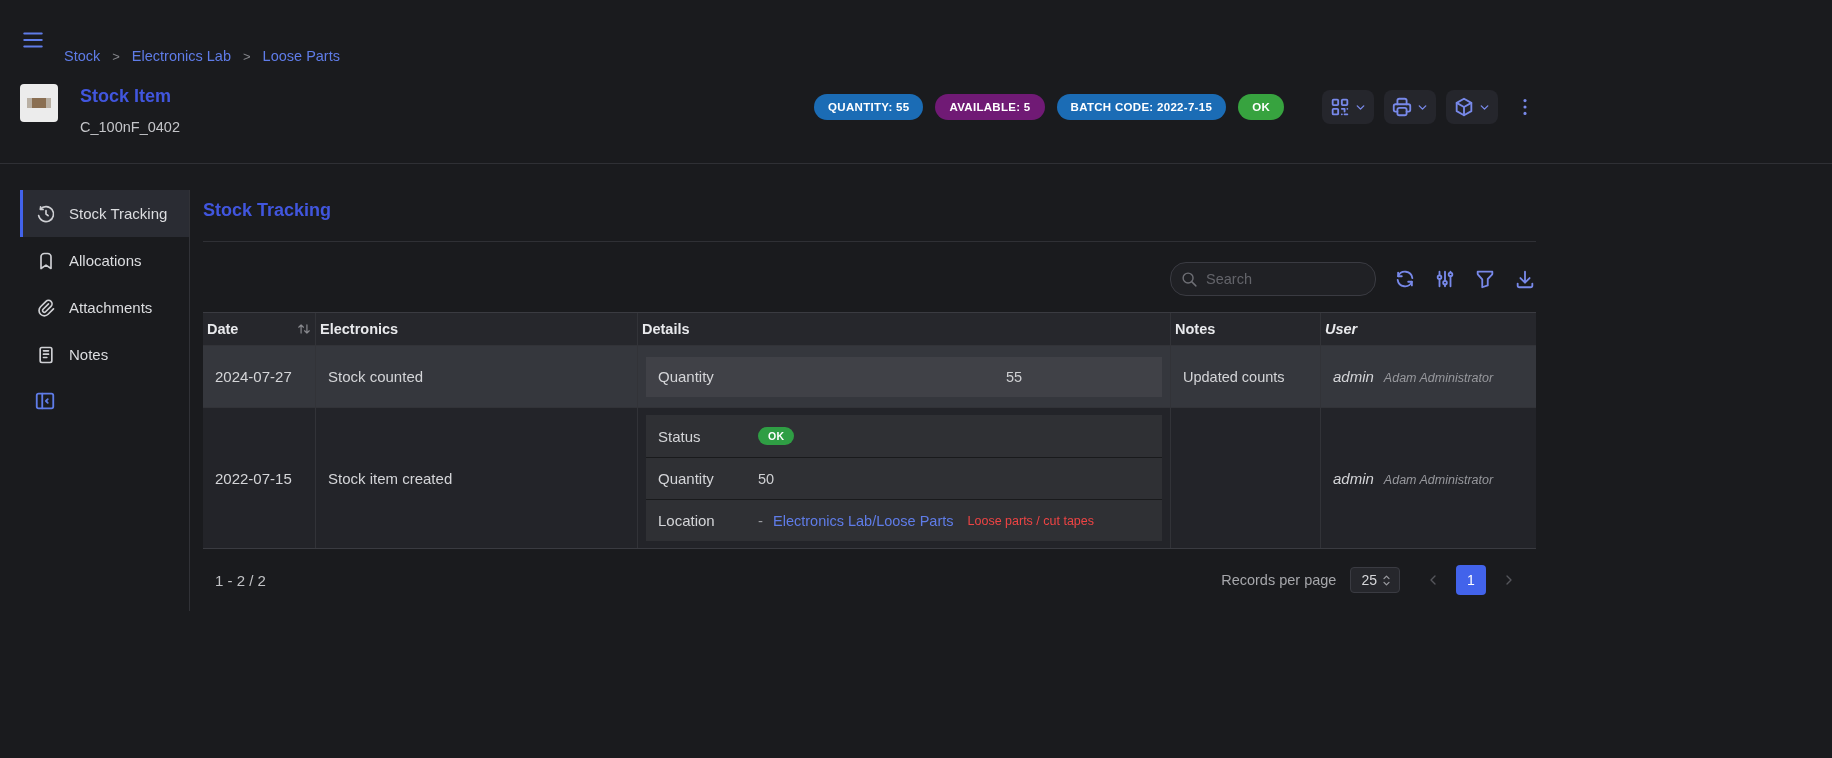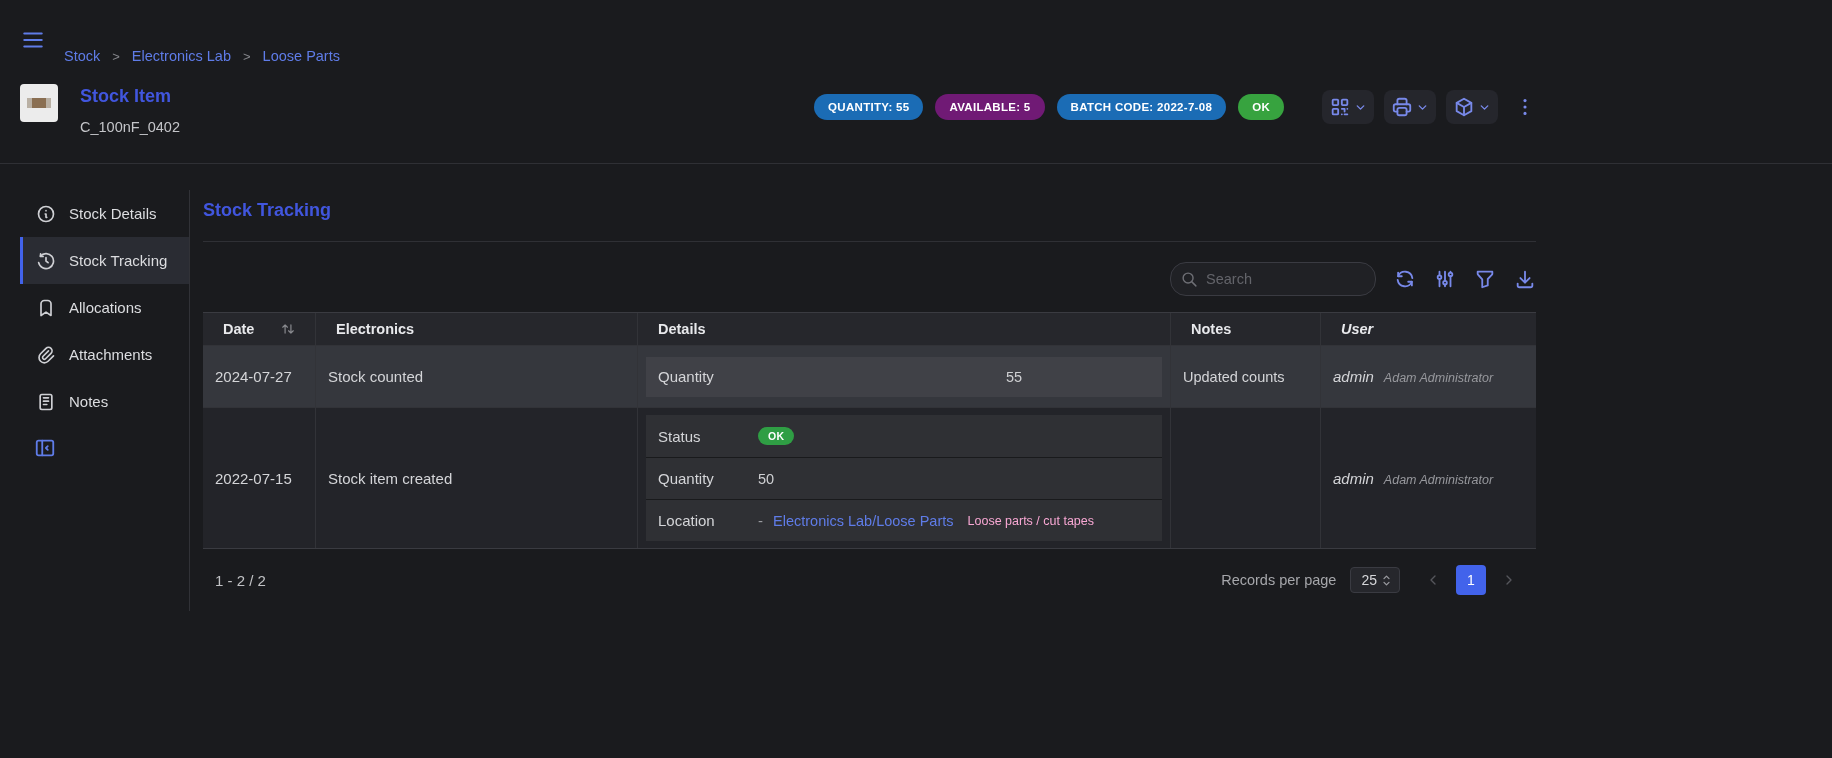--- a/index.html
+++ b/index.html
@@ -61,39 +61,39 @@
   .search-box input { flex:1; min-width:0; background:transparent; border:none; outline:none; color:#d6d7da; font-size:14.5px; }
   .search-box input::placeholder { color:#63646a; }
   .tool-btn { background:none; border:none; color:#7889ea; cursor:pointer; padding:0; display:flex; }
 
   
   .table { margin-top:16px; border-top:1px solid #3a3b41; border-bottom:1px solid #3a3b41; }
   .trow { display:grid; grid-template-columns:113px 322px 533px 150px 1fr; }
   .trow > div { border-right:1px solid #323338; }
   .trow > div:last-child { border-right:none;font-style:italic; }
   .head-row { background:#26272c; }
-  .hcell { display:flex; align-items:center; justify-content:space-between; padding:8px 20px;
+  .hcell { display:flex; align-items:center; justify-content:space-between; padding:8px 4px;
            font-size:14.5px; font-weight:700; color:#e8e9ec; }
   .sort-icon { color:#8a8b90; cursor:pointer; }
   .body-row { border-top:1px solid #323338; }
   .row-highlight { background:#35373d; }
   .row-normal { background:#232429; }
   .cell { display:flex; align-items:center; padding:0 12px; font-size:15px; color:#d4d5d8; }
   .cell-details { padding:7px 8px; }
   .details-table { width:100%; }
   .drow { display:flex; align-items:center; min-height:42px; padding:0 12px; background:rgba(255,255,255,0.055); }
   .drow + .drow { border-top:1px solid rgba(0,0,0,0.45); }
   .dlabel { width:100px; flex-shrink:0; font-size:15px; color:#d4d5d8; }
   .dvalue { font-size:14.5px; color:#cfd0d3; }
   .dvalue-center { flex:1; text-align:center; padding-left:120px; }
   .mini-badge { background:#2f9e44; color:#fff; font-size:10.5px; font-weight:700; padding:3px 10px;
                 border-radius:10px; letter-spacing:.3px; }
   .loc-dash { color:#9a9ba0; margin-right:10px; }
   .detail-link { color:#5f7ce8; text-decoration:none; font-size:14.5px; cursor:pointer; }
-  .loc-desc { font-size:12.5px; color:#f9a8d4; margin-left:14px; }
+  .loc-desc { font-size:12.5px; color:#ef4444; margin-left:14px; }
   .user-line { display:flex; align-items:baseline; gap:10px; }
   .user-name { font-size:15px; color:#d4d5d8; }
   .user-full { font-size:12.5px; color:#97989d; }
 
   
   .table-footer { display:flex; justify-content:space-between; align-items:center; padding:16px 12px; }
   .range-label { font-size:15px; color:#c1c2c5; }
   .footer-right { display:flex; align-items:center; gap:14px; }
   .rpp-label { font-size:14.5px; color:#a6a7ab; }
   .rpp-select { display:flex; align-items:center; gap:2px; background:#26272c; border:1px solid #3a3b42;
@@ -138,21 +138,21 @@
         </span>
       </div>
       <div class="titles">
         <div class="page-title">Stock Item</div>
         <div class="subtitle">C_100nF_0402</div>
       </div>
     </div>
     <div class="header-right">
       <span class="badge badge-blue">QUANTITY: 55</span>
       <span class="badge badge-orange">AVAILABLE: 5</span>
-      <span class="badge badge-blue">BATCH CODE: 2022-7-08</span>
+      <span class="badge badge-blue">BATCH CODE: 2022-7-15</span>
       <span class="badge badge-green">OK</span>
 
       <div class="actions">
         <button class="icon-dropdown">
           <span class="icon">
             <svg width="22" height="22" viewBox="0 0 24 24" fill="none" stroke="currentColor" stroke-width="2" stroke-linecap="round" stroke-linejoin="round">
                 <rect x="4" y="4" width="6" height="6" rx="1"></rect>
                 <rect x="14" y="4" width="6" height="6" rx="1"></rect>
                 <rect x="4" y="14" width="6" height="6" rx="1"></rect>
                 <path d="M14 14h3v3M20 14v.01M14 20h.01M17 20h3"></path>
@@ -203,29 +203,20 @@
         </span>
       </button>
     </div>
   </div>
 
   <div class="header-divider"></div>
 
   <div class="content">
 
     <aside class="sidebar">
-      <div class="nav-item">
-        <span class="icon">
-          <svg width="20" height="20" viewBox="0 0 24 24" fill="none" stroke="currentColor" stroke-width="2" stroke-linecap="round" stroke-linejoin="round">
-              <circle cx="12" cy="12" r="9"></circle>
-              <path d="M12 8h.01M11 12h1v4h1"></path>
-            </svg>
-        </span>
-        <span>Stock Details</span>
-      </div>
       <div class="nav-item active">
         <span class="icon">
           <svg width="20" height="20" viewBox="0 0 24 24" fill="none" stroke="currentColor" stroke-width="2" stroke-linecap="round" stroke-linejoin="round">
               <path d="M12 8v4l2.5 2"></path>
               <path d="M5.2 6.2A9 9 0 1 1 3.2 14"></path>
               <path d="M5.5 3.5v3h3"></path>
             </svg>
         </span>
         <span>Stock Tracking</span>
       </div>

